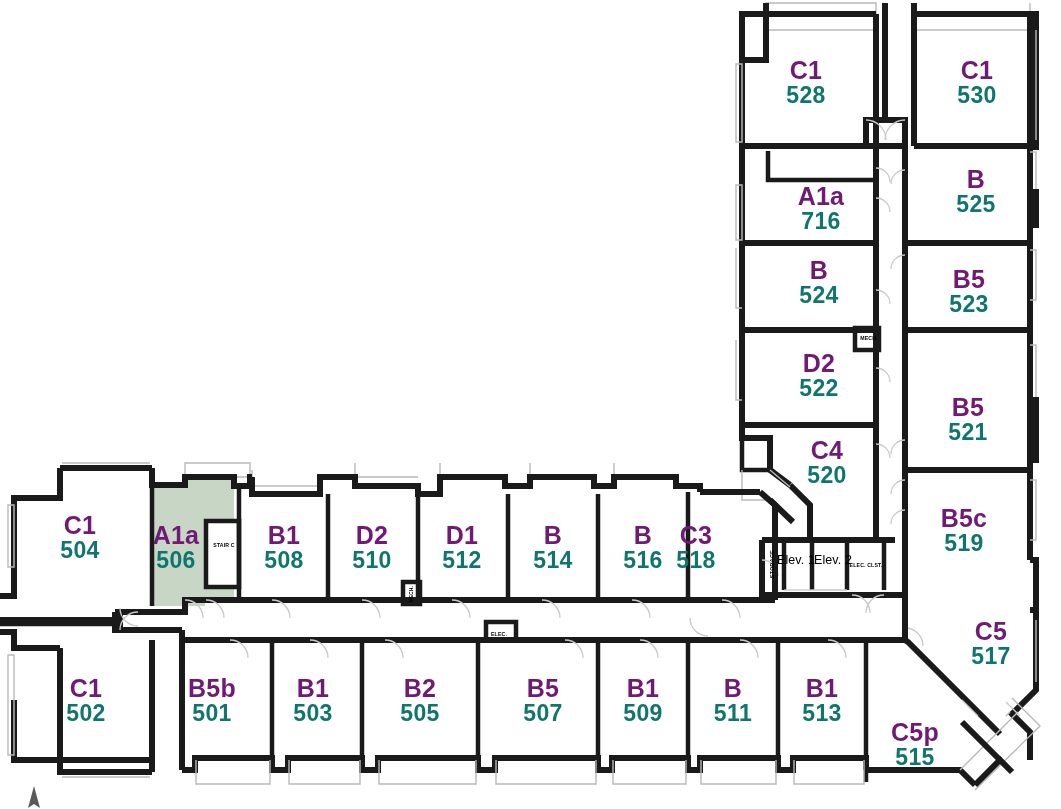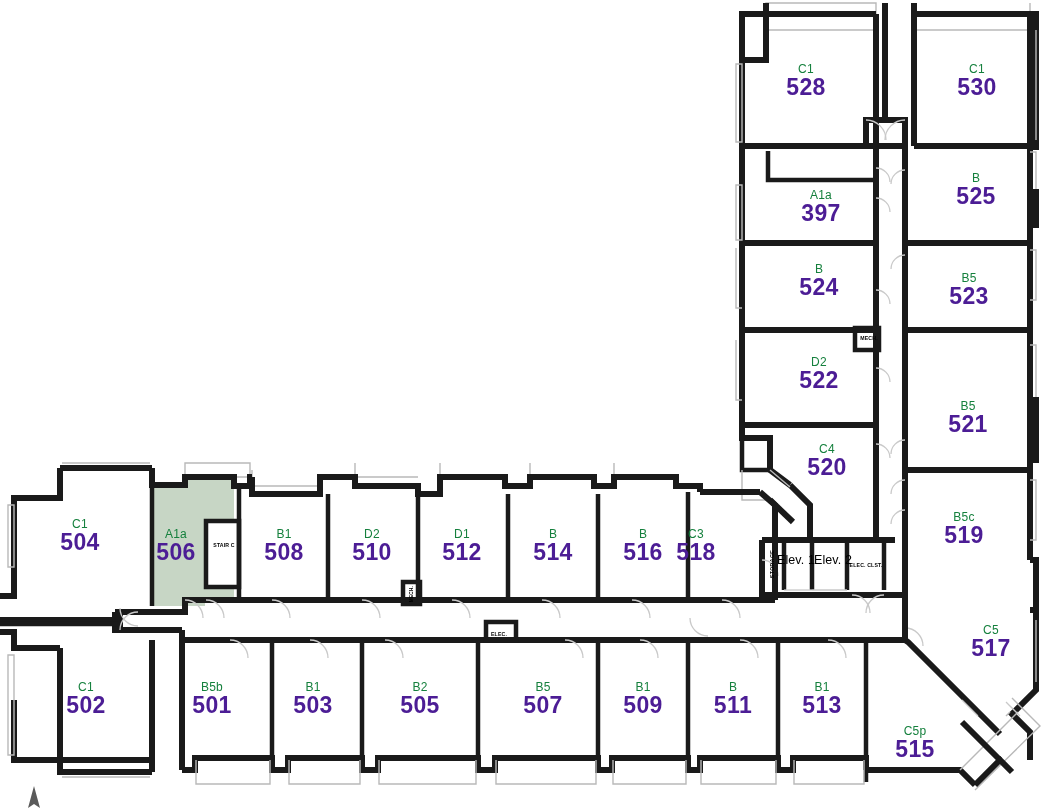--- a/index.html
+++ b/index.html
@@ -32,31 +32,31 @@
     position: absolute;
     text-align: center;
     line-height: 1.04;
     color: #111111;
     pointer-events: none;
     white-space: nowrap;
     transform: translate(-50%, -50%);
   }
   .unit-label .plan-type {
     display: block;
-    font-size: 12px;
-    font-weight: 400;
+    font-size: 25px;
+    font-weight: 700;
     letter-spacing: 0.2px;
-    color: #15803d;
+    color: #701a75;
   }
   .unit-label .unit-num {
     display: block;
     font-size: 23px;
     font-weight: 700;
     letter-spacing: 0.4px;
-    color: #4c1d95;
+    color: #0f766e;
     margin-top: 1px;
   }
   
   .svc-label {
     position: absolute;
     color: #000;
     font-weight: 700;
     white-space: nowrap;
     pointer-events: none;
     transform: translate(-50%, -50%);
@@ -377,21 +377,21 @@
       <span class="unit-num">522</span>
     </div>
 
     <div class="unit-label" style="left:819px; top:282px;">
       <span class="plan-type">B</span>
       <span class="unit-num">524</span>
     </div>
 
     <div class="unit-label" style="left:821px; top:208px;">
       <span class="plan-type">A1a</span>
-      <span class="unit-num">397</span>
+      <span class="unit-num">716</span>
     </div>
 
     <div class="unit-label" style="left:806px; top:82px;">
       <span class="plan-type">C1</span>
       <span class="unit-num">528</span>
     </div>
 
     <div class="unit-label" style="left:977px; top:82px;">
       <span class="plan-type">C1</span>
       <span class="unit-num">530</span>

